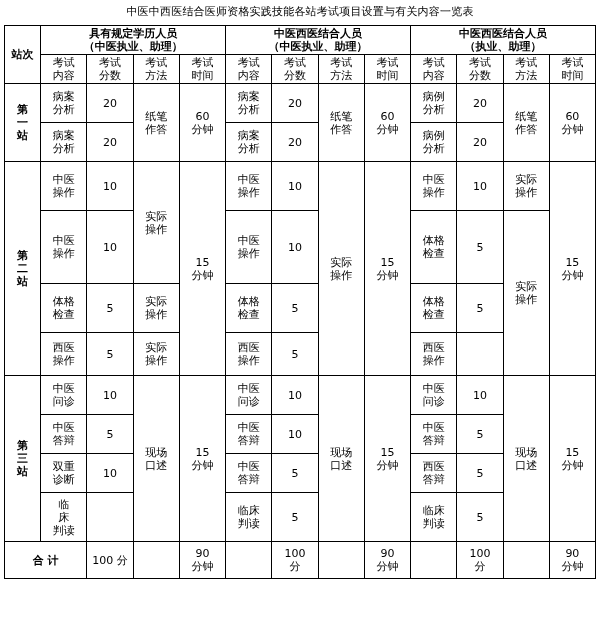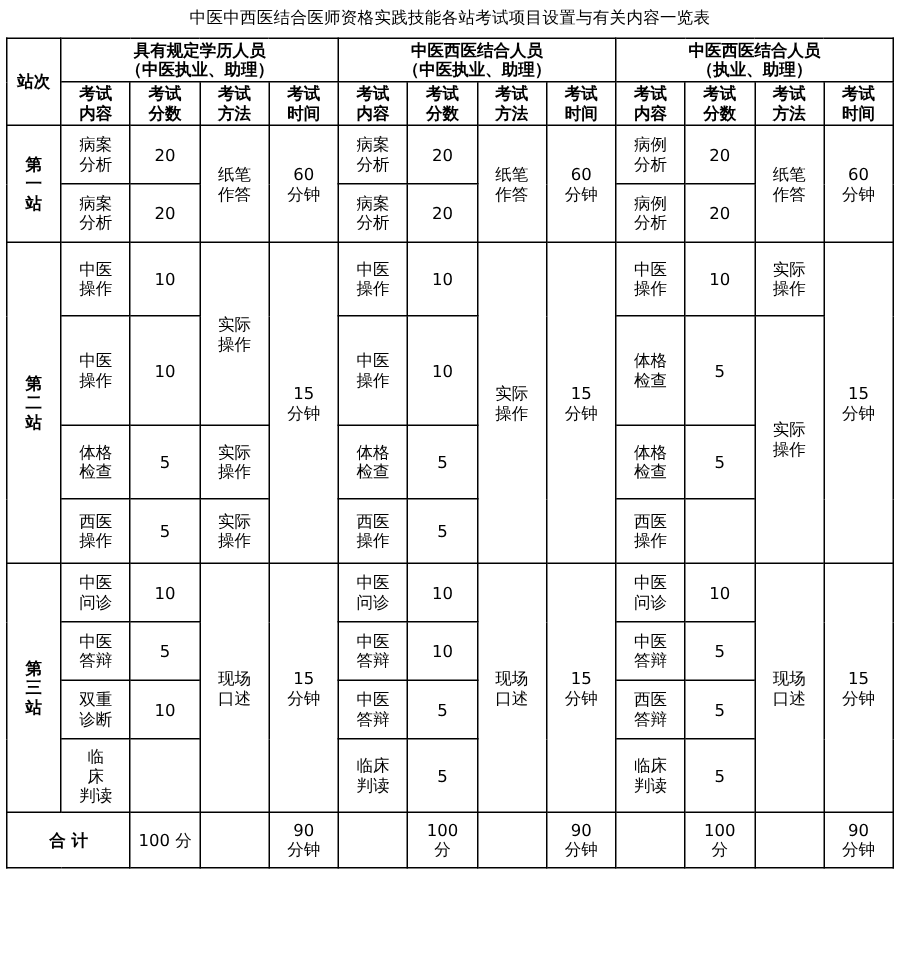--- a/index.html
+++ b/index.html
@@ -42,21 +42,20 @@
   .grp-head{
     font-size:11.5px;
     line-height:15px;
     padding:3px 2px;
     font-weight:bold;
   }
   .col-head{
     font-size:11.5px;
     line-height:14px;
     padding:3px 0;
-    font-weight:bold;
   }
   .station{
     font-size:11.5px;
     line-height:15px;
     font-weight:bold;
   }
   .small{font-size:10.5px;}
 </style>
 </head>
 <body>

